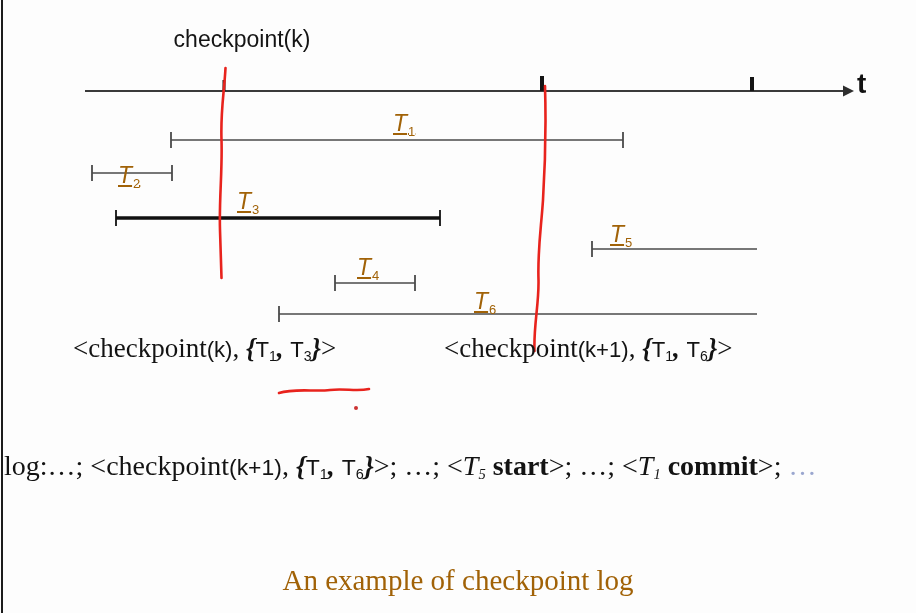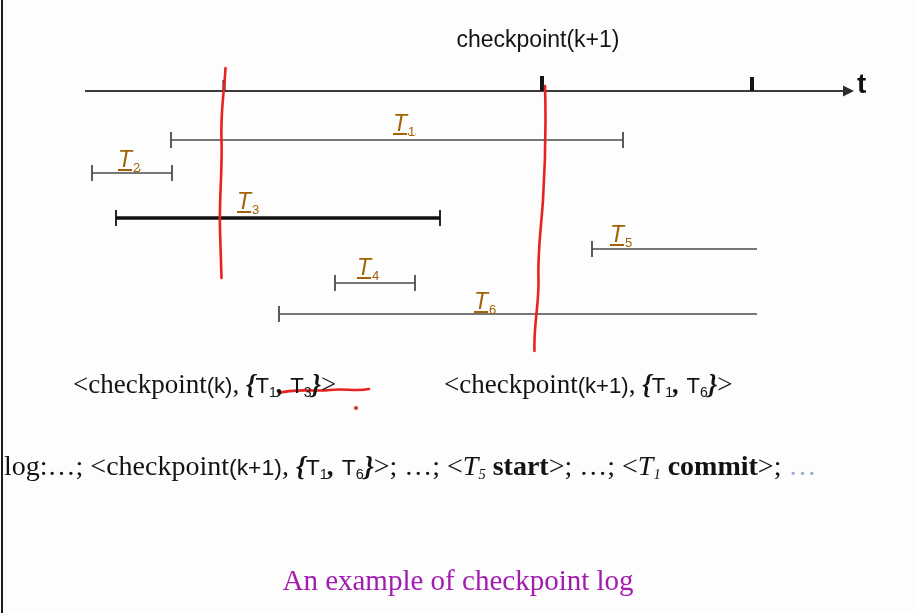--- a/index.html
+++ b/index.html
@@ -25,54 +25,54 @@
   #diagram-svg{left:0;top:0;}
   .t-label{
     position:absolute;
     font-family:"Liberation Sans",sans-serif;
     font-style:italic;font-size:23px;color:#a16207;line-height:23px;
     white-space:nowrap;
     text-decoration:underline;
   }
   .t-label .sub{font-style:normal;font-size:13px;vertical-align:-5px;margin-left:1px;}
   .note{
-    position:absolute;top:369px;
+    position:absolute;top:333px;
     font-family:"Liberation Serif",serif;
     font-size:27px;color:#131313;white-space:nowrap;
   }
   #note-1{left:73px;}
   #note-2{left:444px;}
   #log-line{
     position:absolute;left:4px;top:450px;width:912px;
     font-family:"Liberation Serif",serif;
     font-size:28px;color:#131313;white-space:nowrap;overflow:hidden;
   }
   #caption{
     position:absolute;left:0;top:564px;width:916px;text-align:center;
-    font-family:"Liberation Serif",serif;font-size:29px;color:#a21caf;
+    font-family:"Liberation Serif",serif;font-size:29px;color:#a16207;
   }
   
   .seg-serif{font-family:"Liberation Serif",serif;}
   .seg-sans{font-family:"Liberation Sans",sans-serif;font-size:0.82em;}
   .seg-brace{font-family:"Liberation Serif",serif;font-style:italic;font-weight:bold;}
   .seg-sub{font-family:"Liberation Sans",sans-serif;font-size:0.52em;vertical-align:-0.28em;}
   .seg-boldserif{font-family:"Liberation Serif",serif;font-weight:bold;}
   .seg-italserif{font-family:"Liberation Serif",serif;font-style:italic;}
   .seg-isub{font-family:"Liberation Serif",serif;font-style:italic;font-size:0.52em;vertical-align:-0.28em;}
   .seg-faint{font-family:"Liberation Serif",serif;color:#9aa6cf;}
 </style>
 </head>
 <body>
 
 <div id="slide">
 
   <div id="left-border" class="abs"></div>
 
+  <div id="checkpoint-k-label" class="abs top-label">checkpoint(k)</div>
 
-  <div id="checkpoint-k1-label" class="abs top-label">checkpoint(k+1)</div>
 
 
   <div id="t-axis-label" class="abs">t</div>
 
   <svg id="diagram-svg" class="abs" width="916" height="420" viewBox="0 0 916 420">
 
     <g id="axis-layer">
         <line x1="85" y1="91" x2="845" y2="91" stroke="#3a3a3a" stroke-width="2"></line>
         <line x1="224" y1="80" x2="224" y2="91" stroke="#141414" stroke-width="3"></line>
         <line x1="542" y1="76" x2="542" y2="91" stroke="#141414" stroke-width="4"></line>
@@ -121,18 +121,18 @@
 
   <div id="note-1" class="note"><span class="seg-serif">&lt;checkpoint</span><span class="seg-sans">(k)</span><span class="seg-serif">, </span><span class="seg-brace">{</span><span class="seg-sans">T</span><span class="seg-sub">1</span><span class="seg-brace">,</span><span class="seg-serif"> </span><span class="seg-sans">T</span><span class="seg-sub">3</span><span class="seg-brace">}</span><span class="seg-serif">&gt;</span></div>
 
   <div id="note-2" class="note"><span class="seg-serif">&lt;checkpoint</span><span class="seg-sans">(k+1)</span><span class="seg-serif">, </span><span class="seg-brace">{</span><span class="seg-sans">T</span><span class="seg-sub">1</span><span class="seg-brace">,</span><span class="seg-serif"> </span><span class="seg-sans">T</span><span class="seg-sub">6</span><span class="seg-brace">}</span><span class="seg-serif">&gt;</span></div>
 
   <div id="log-line"><span class="seg-serif">log:…; &lt;checkpoint</span><span class="seg-sans">(k+1)</span><span class="seg-serif">, </span><span class="seg-brace">{</span><span class="seg-sans">T</span><span class="seg-sub">1</span><span class="seg-brace">,</span><span class="seg-serif"> </span><span class="seg-sans">T</span><span class="seg-sub">6</span><span class="seg-brace">}</span><span class="seg-serif">&gt;; …; &lt;</span><span class="seg-italserif">T</span><span class="seg-isub">5</span><span class="seg-serif"> </span><span class="seg-boldserif">start</span><span class="seg-serif">&gt;; …; &lt;</span><span class="seg-italserif">T</span><span class="seg-isub">1</span><span class="seg-serif"> </span><span class="seg-boldserif">commit</span><span class="seg-serif">&gt;; </span><span class="seg-faint">…</span></div>
 
   <div id="caption">An example of checkpoint log</div>
 
 <div class="t-label" style="left: 393px; top: 112px;"><span>T</span><span class="sub">1</span></div>
-    <div class="t-label" style="left: 118px; top: 148px;"><span>T</span><span class="sub">2</span></div>
+    <div class="t-label" style="left: 118px; top: 164px;"><span>T</span><span class="sub">2</span></div>
     <div class="t-label" style="left: 237px; top: 190px; text-align: center;"><span>T</span><span class="sub">3</span></div>
     <div class="t-label" style="left: 357px; top: 256px;"><span>T</span><span class="sub">4</span></div>
     <div class="t-label" style="left: 610px; top: 223px; text-align: center;"><span>T</span><span class="sub">5</span></div>
     <div class="t-label" style="left: 474px; top: 290px;"><span>T</span><span class="sub">6</span></div>
   </div>
 
 </body></html>

